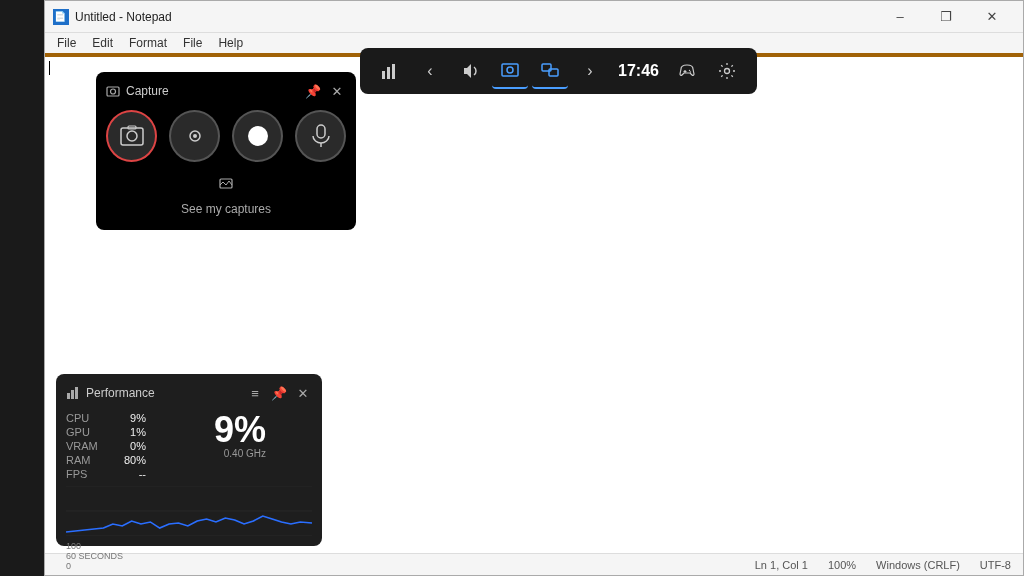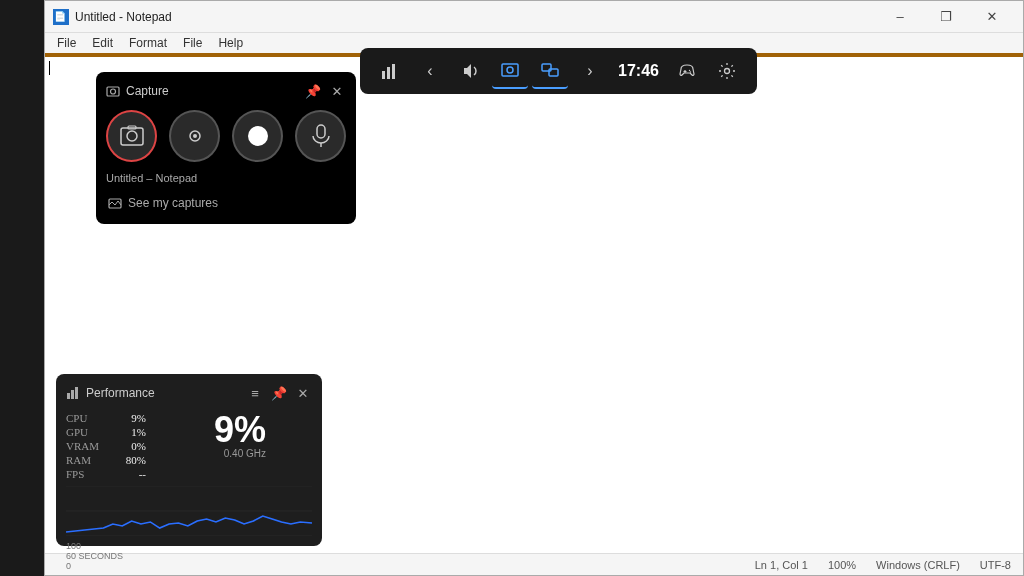--- a/index.html
+++ b/index.html
@@ -251,25 +251,26 @@
 
     .capture-app-name {
       font-size: 11px;
       color: #aaa;
       margin-bottom: 8px;
     }
 
     .see-captures {
       display: flex;
       align-items: center;
-      gap: 6px;
+      gap: 12px;
       font-size: 12px;
       color: #aaa;
       cursor: pointer;
       padding: 4px 2px;
+      flex-direction: column;
     }
 
     
     .performance-widget {
       position: absolute;
       bottom: 30px;
       left: 56px;
       width: 266px;
       background: #1e1e1e;
       border-radius: 8px;
@@ -278,21 +279,20 @@
     }
 
     .perf-stats {
       display: flex;
       flex-direction: column;
       gap: 2px;
       font-size: 11px;
       color: #ccc;
       float: left;
       width: 80px;
-      font-family: Liberation Serif, serif;
     }
 
     .perf-stat-row {
       display: flex;
       justify-content: space-between;
       gap: 4px;
     }
 
     .perf-stat-label {
       color: #999;
@@ -463,21 +463,20 @@
       </svg>
     </button>
     <button class="cap-btn">
       <svg width="22" height="26" viewBox="0 0 22 26" fill="none">
         <rect x="7" y="2" width="8" height="13" rx="4" stroke="#ccc" stroke-width="1.5" fill="none"></rect>
         <path d="M3 13c0 4 4 7 8 7s8-3 8-7" stroke="#ccc" stroke-width="1.5" fill="none"></path>
         <line x1="11" y1="20" x2="11" y2="24" stroke="#ccc" stroke-width="1.5"></line>
       </svg>
     </button>
   </div>
-  <div class="capture-app-name">Untitled – Notepad</div>
   <div class="see-captures">
     <svg width="14" height="14" viewBox="0 0 14 14" fill="none">
       <rect x="1" y="3" width="12" height="9" rx="1" stroke="#aaa" stroke-width="1.2" fill="none"></rect>
       <path d="M1 9l3-3 3 3 3-4 3 4" stroke="#aaa" stroke-width="1" fill="none"></path>
     </svg>
     <span>See my captures</span>
   </div>
 </div>
 
 <div class="performance-widget">

